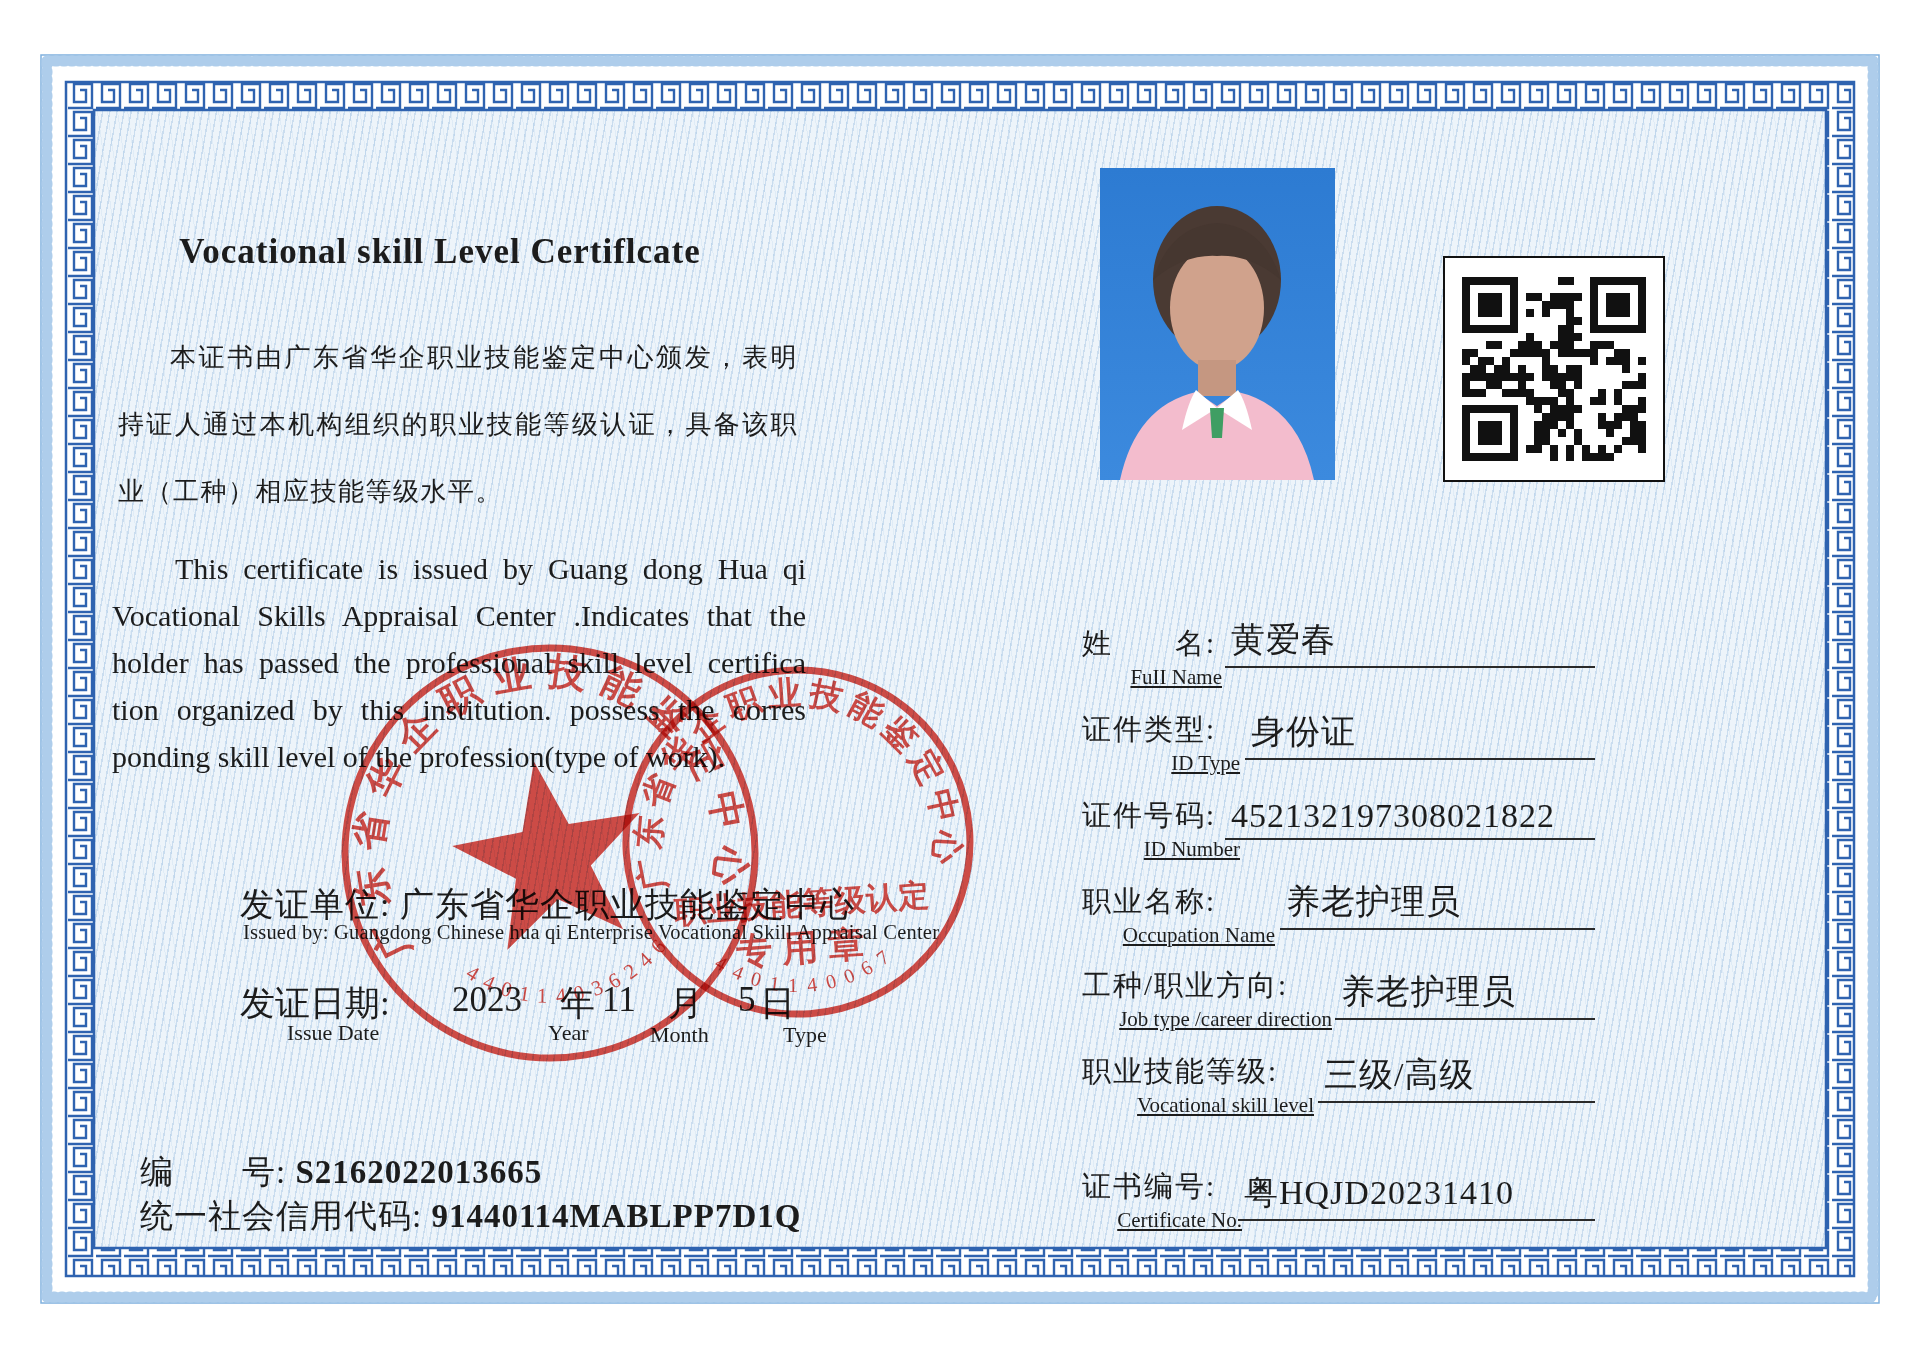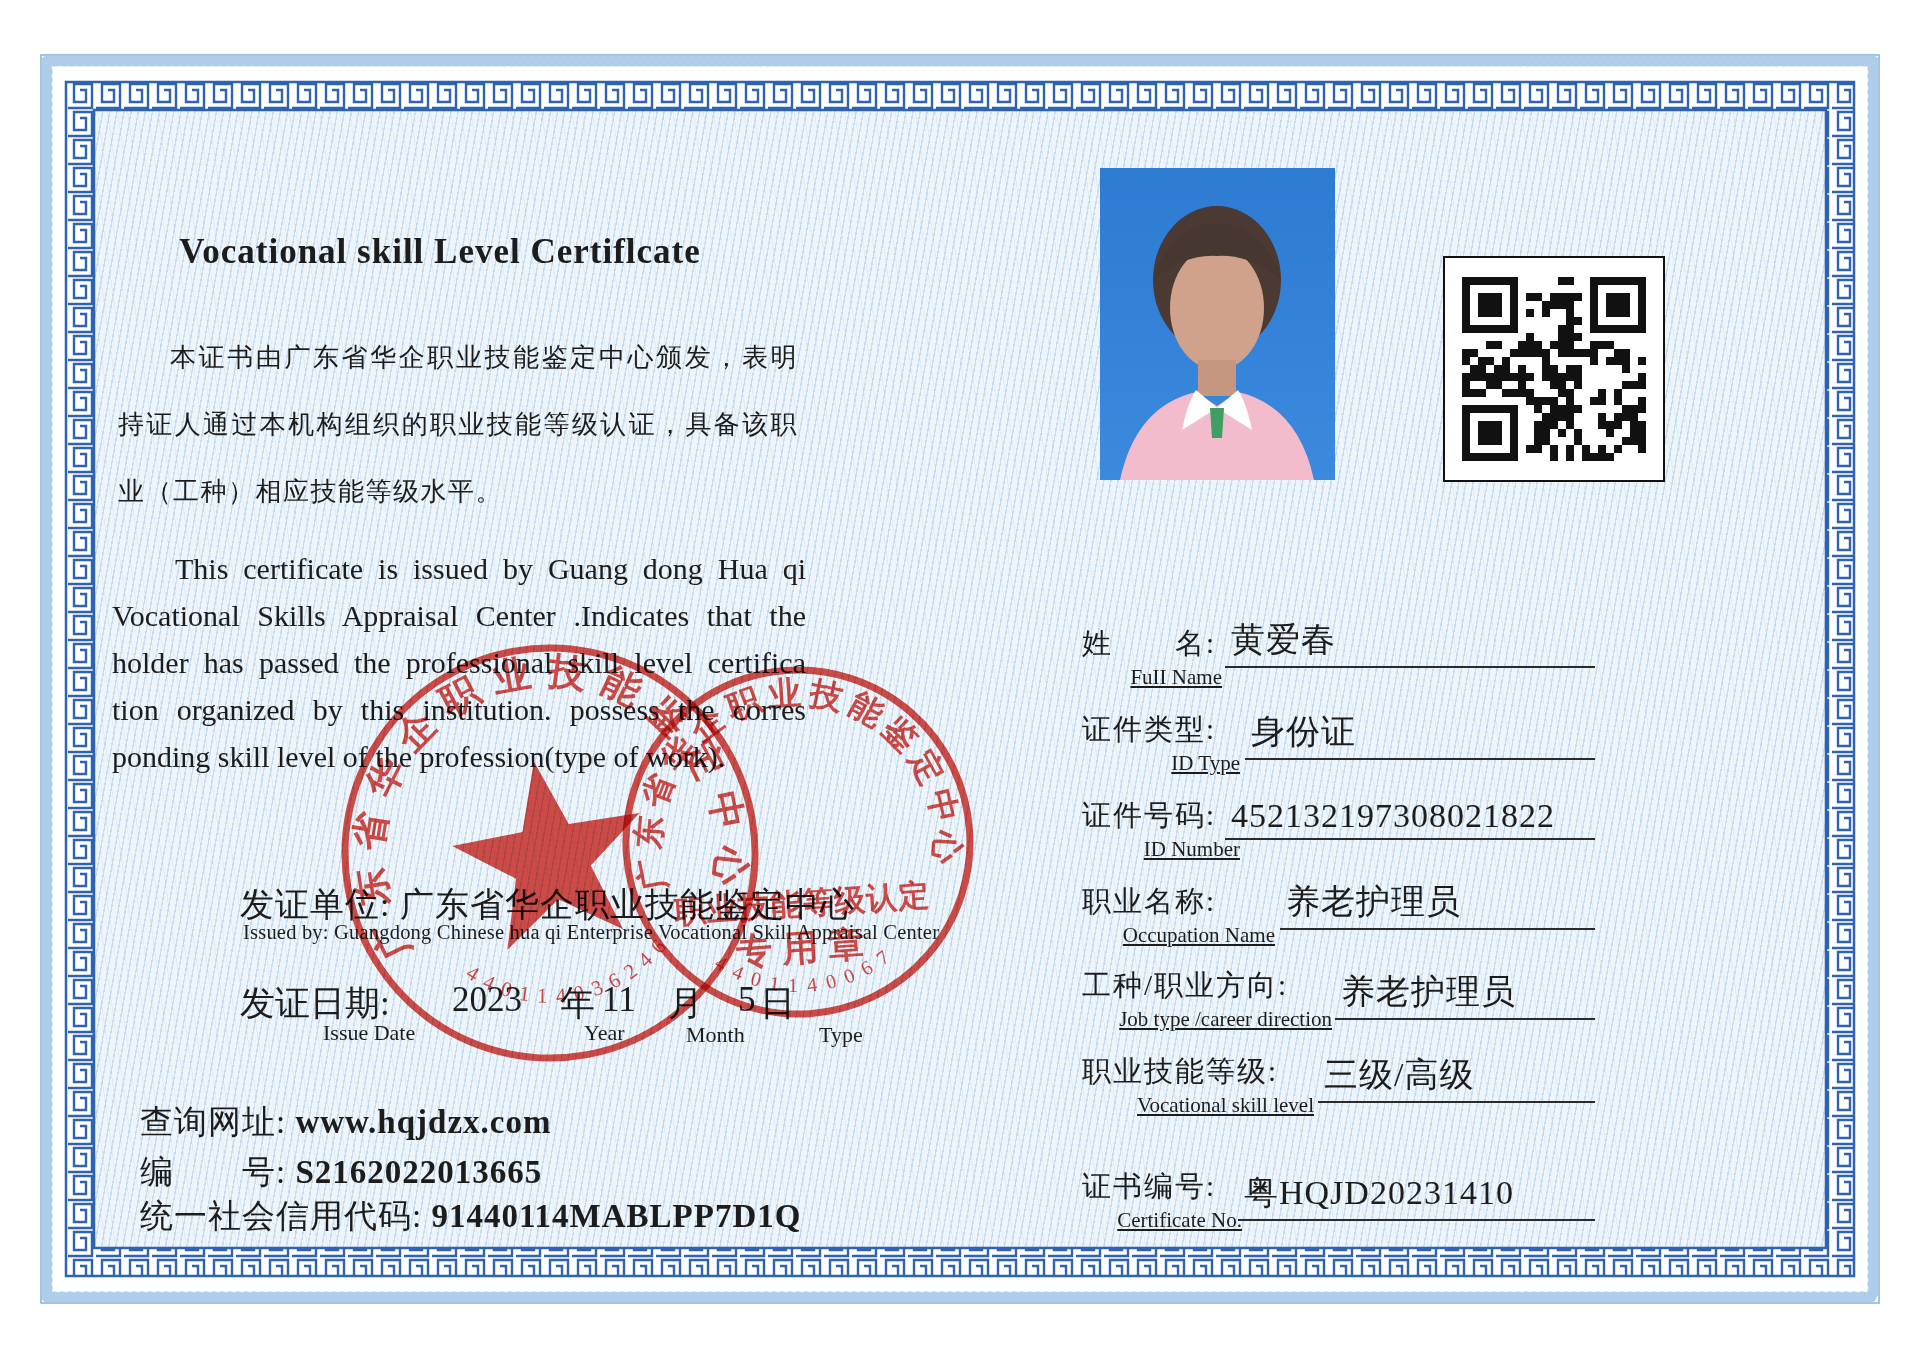--- a/index.html
+++ b/index.html
@@ -20,21 +20,21 @@
             letter-spacing:12px;color:#171717;}
   .title-en{left:115px;top:232px;width:650px;text-align:center;font-size:35px;font-weight:600;letter-spacing:1px;}
   .intro-zh{left:118px;top:324px;width:680px;font-size:26px;line-height:67px;letter-spacing:1.5px;
             text-indent:2em;text-align:justify;}
   .intro-en{left:112px;top:545px;width:694px;font-size:30px;line-height:47px;
             text-indent:2.1em;text-align:justify;font-weight:500;}
   .issuer-line{left:240px;top:882px;font-size:34px;letter-spacing:1px;white-space:nowrap;}
   .issuer-en{left:243px;top:921px;font-size:20.5px;white-space:nowrap;letter-spacing:.2px;}
   .d{white-space:nowrap;}
   .date-main{font-size:35px;}
-  .date-sub{font-size:22px;margin-left:36px;}
+  .date-sub{font-size:22px;}
   .footer-line{left:140px;font-size:33px;letter-spacing:1px;white-space:nowrap;}
   .footer-line b{font-weight:600;}
   
   .field{position:absolute;left:1082px;width:513px;}
   .f-label{position:absolute;left:0;top:16px;}
   .f-zh{font-size:29px;letter-spacing:2px;white-space:nowrap;}
   .f-en{font-size:21px;text-align:right;white-space:nowrap;margin-top:1px;text-decoration:underline;}
   .f-value{position:absolute;right:0;bottom:0;border-bottom:2px solid #2a2a2a;
            font-size:34px;letter-spacing:1px;padding:0 4px 3px 6px;white-space:nowrap;}
   
@@ -83,24 +83,20 @@
   <div class="abs content d date-main" style="left:452px;top:980px;">2023</div>
   <div class="abs content d date-main" style="left:560px;top:980px;">年</div>
   <div class="abs content d date-sub" style="left:548px;top:1020px;">Year</div>
   <div class="abs content d date-main" style="left:602px;top:980px;">11</div>
   <div class="abs content d date-main" style="left:668px;top:980px;">月</div>
   <div class="abs content d date-sub" style="left:650px;top:1022px;">Month</div>
   <div class="abs content d date-main" style="left:738px;top:980px;">5</div>
   <div class="abs content d date-main" style="left:760px;top:980px;">日</div>
   <div class="abs content d date-sub" style="left:783px;top:1022px;">Type</div>
 
-  <div class="abs content footer-line" style="top:1100px;">
-    <span>查询网址:</span>
-    <b>www.hqjdzx.com</b>
-  </div>
   <div class="abs content footer-line" style="top:1150px;">
     <span>编　　号:</span>
     <b>S2162022013665</b>
   </div>
   <div class="abs content footer-line" style="top:1194px;">
     <span>统一社会信用代码:</span>
     <b>91440114MABLPP7D1Q</b>
   </div>
 
   <svg class="abs photo" viewBox="0 0 235 312">

